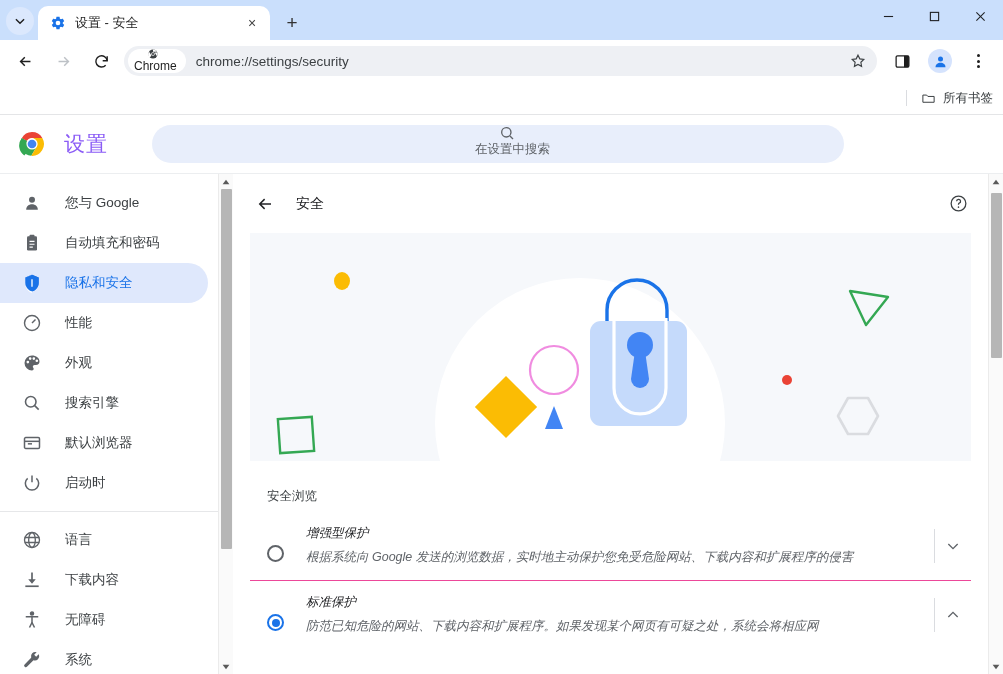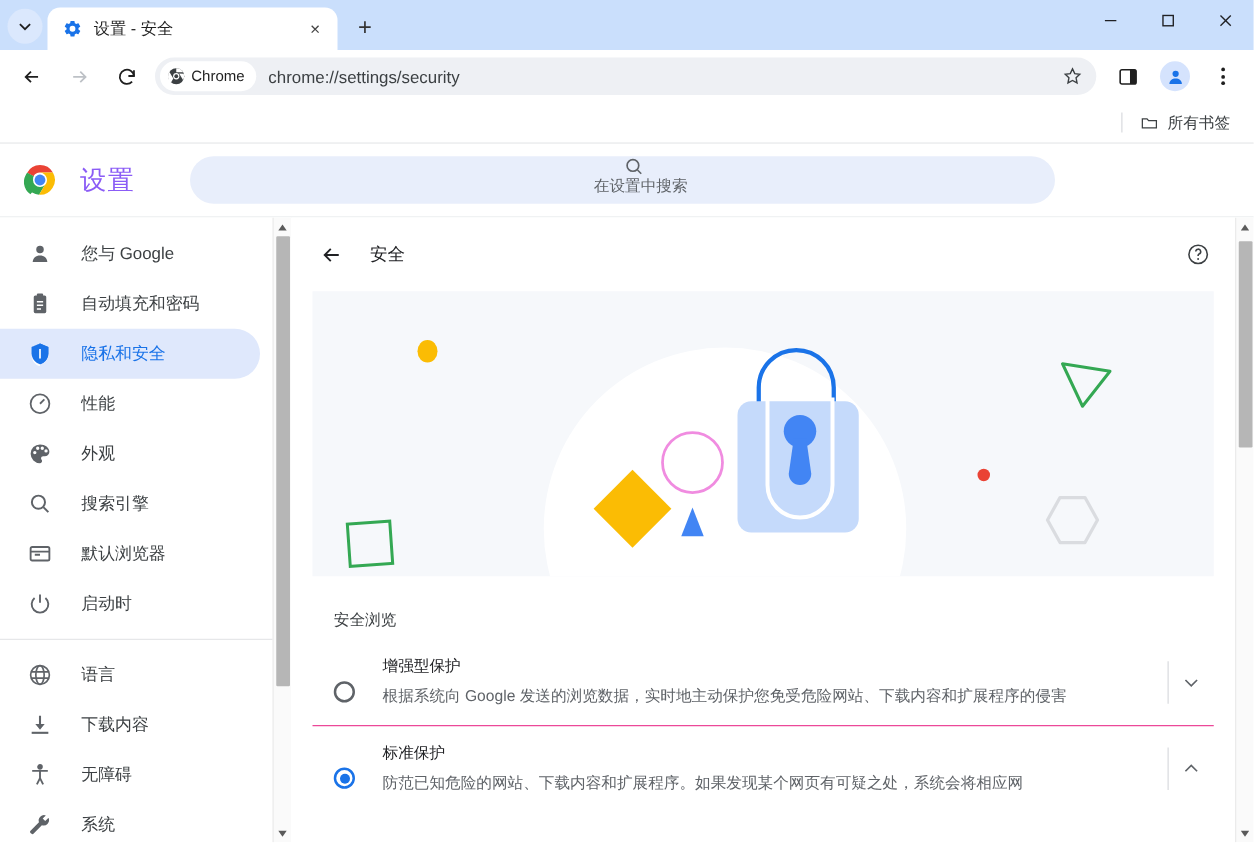--- a/index.html
+++ b/index.html
@@ -70,21 +70,21 @@
   .tb-btn svg { width: 17px; height: 17px; }
   .tb-btn.disabled { color: #bdc1c6; }
 
   .omnibox {
     flex: 1; height: 30px; background: #eef0f4; border-radius: 15px;
     display: flex; align-items: center; margin: 0 6px 0 4px; padding-right: 4px;
     position: relative;
   }
   .chip {
     height: 24px; background: #fff; border-radius: 12px;
-    display: flex; align-items: center; margin-left: 4px; padding: 0 9px 0 6px;
+    display: flex; align-items: center; margin-left: 4px; padding: 0 9px 0 6px; flex-direction: column;
   }
   .chip-icon { width: 14px; height: 14px; margin-right: 5px; }
   .chip-text { font-size: 12px; color: #1f1f1f; }
   .url { font-size: 13.5px; color: #3c4043; margin-left: 10px; }
   .star {
     position: absolute; right: 6px; width: 26px; height: 26px;
     display: flex; align-items: center; justify-content: center;
   }
   .star svg { width: 16px; height: 16px; }
 
@@ -97,21 +97,21 @@
     width: 28px; height: 28px;
     display: flex; flex-direction: column; align-items: center;
     justify-content: center; gap: 2.5px;
   }
   .dots i { width: 3px; height: 3px; border-radius: 50%; background: #1f1f1f; display: block; }
 
   
   .bookmarks {
     height: 33px; background: #fff;
     display: flex; align-items: center; justify-content: flex-end;
-    padding-right: 15px; border-bottom: 1px solid #e4e5e7;
+    padding-right: 6px; border-bottom: 1px solid #e4e5e7;
   }
   .bm-sep { width: 1px; height: 16px; background: #dadce0; margin-right: 10px; }
   .bm-item { display: flex; align-items: center; gap: 7px; padding: 3px 4px; border-radius: 4px; }
   .bm-item svg { width: 15px; height: 15px; }
   .bm-label { font-size: 12.5px; color: #3c4043; }
 
   
   .settings-header {
     height: 58px; background: #fff; display: flex; align-items: center;
   }
@@ -193,21 +193,21 @@
     margin: 0 17px; height: 228px; background: #f6f8fb;
     position: relative; overflow: hidden;
   }
 
   
   .section { padding: 27px 17px 0 17px; }
   .section-title { font-size: 12.5px; color: #3c4043; padding-left: 17px; }
 
   .opt-row {
     display: flex; align-items: flex-start; padding: 13px 0 13px 17px;
-    position: relative; margin-top: 7px;
+    position: relative; margin-top: 7px; font-style: italic;
   }
   .opt-row + .opt-row { border-top: 1px solid #ec4899; margin-top: 0; }
   .radio {
     width: 17px; height: 17px; border-radius: 50%;
     border: 2px solid #5f6368; flex: 0 0 17px; margin-top: 20px;
     position: relative;
   }
   .radio.checked { border-color: #1a73e8; }
   .radio.checked::after {
     content: ""; position: absolute; inset: 2.5px;

